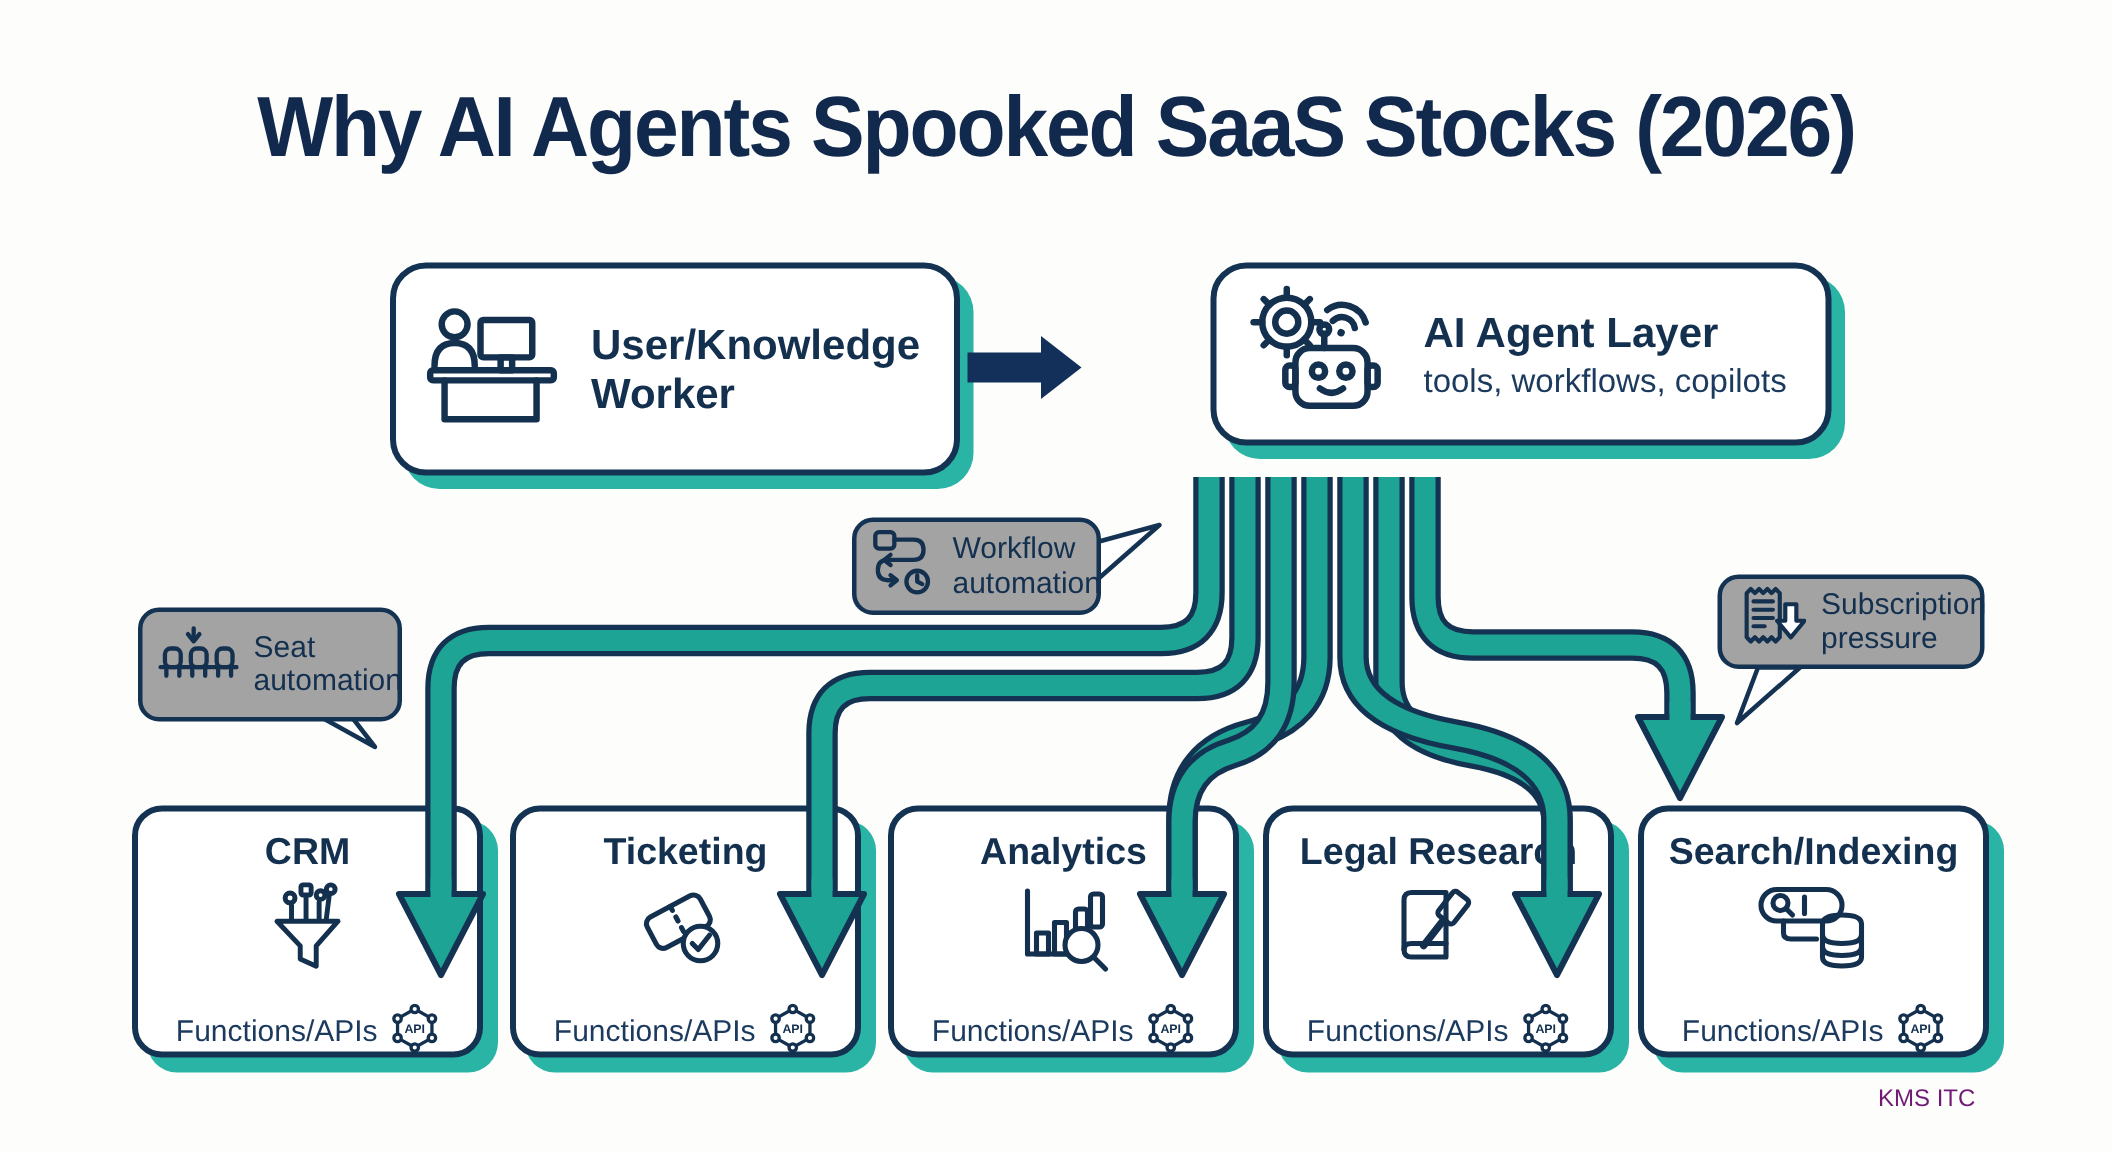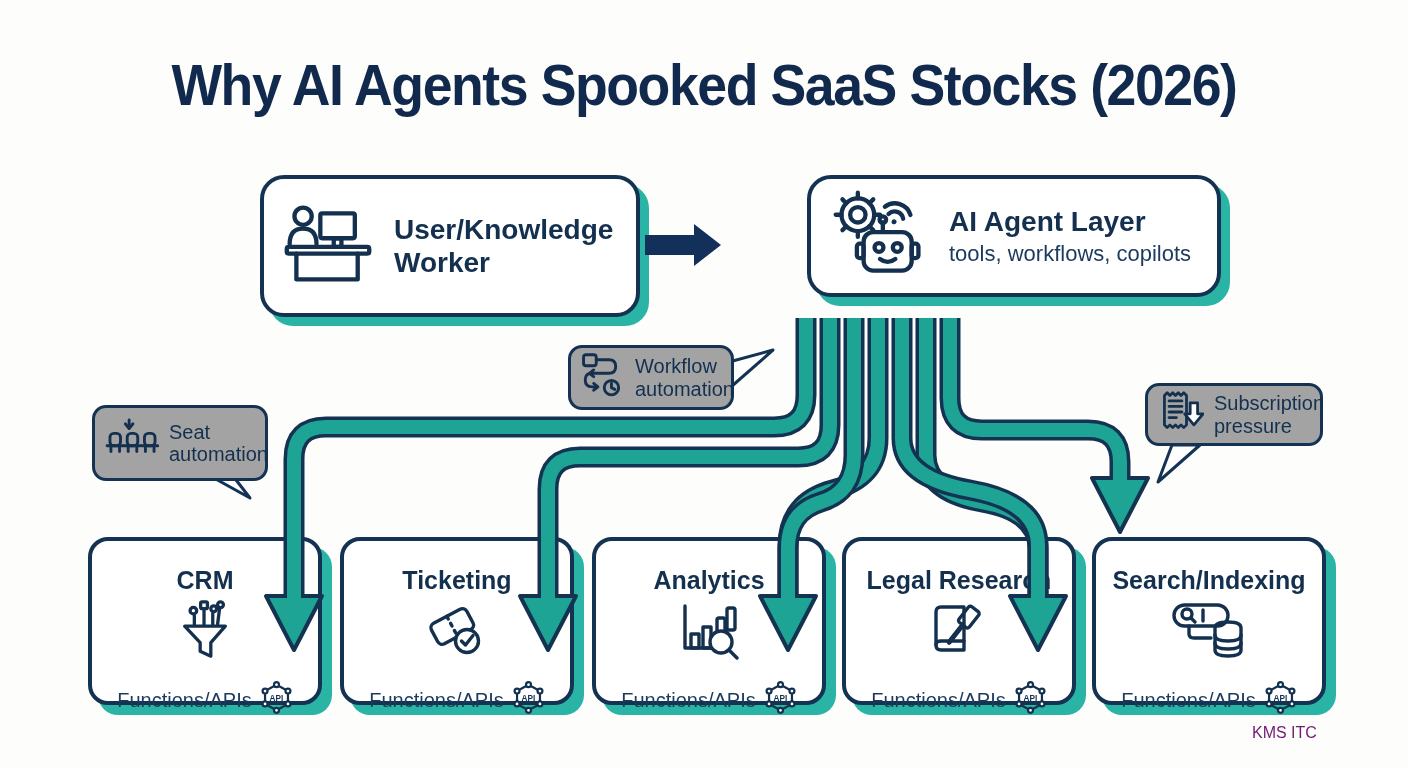--- a/index.html
+++ b/index.html
@@ -24,21 +24,21 @@
   #user-box{left:260px;top:175px;width:380px;height:142px;}
   #agent-box{left:760px;top:175px;width:414px;height:122px;margin-left:47px;}
   .tbox .ttl{font-size:28px;font-weight:800;line-height:1.18;color:#14304f;}
   .tbox .sub{font-size:22px;font-weight:400;margin-top:3px;color:#1b3a5e;text-align:center;}
   
   .bbox{
     position:absolute;top:537px;width:234px;height:168px;background:#fff;
     border:4px solid #143352;border-radius:20px;box-shadow:10px 10px 0 #2ab4a5;
     box-sizing:border-box;text-align:center;z-index:10;
   }
-  .bbox .bttl{margin-top:25px;font-size:25px;font-weight:800;color:#14304f;}
+  .bbox .bttl{margin-top:13px;font-size:25px;font-weight:800;color:#14304f;}
   .bicon{height:64px;display:flex;align-items:center;justify-content:center;margin-top:3px;}
   .frow{display:flex;align-items:center;justify-content:center;gap:8px;margin-top:19px;font-size:20px;color:#1b3a5e;}
   
   .callout{
     position:absolute;background:#a3a3a3;border:3px solid #143352;border-radius:14px;
     box-sizing:border-box;display:flex;align-items:center;gap:10px;padding:5px 10px;
     font-size:20px;line-height:1.12;color:#14304f;z-index:60;
   }
   .tail{position:absolute;z-index:59;}
   #pipes{position:absolute;left:0;top:0;z-index:40;pointer-events:none;}

